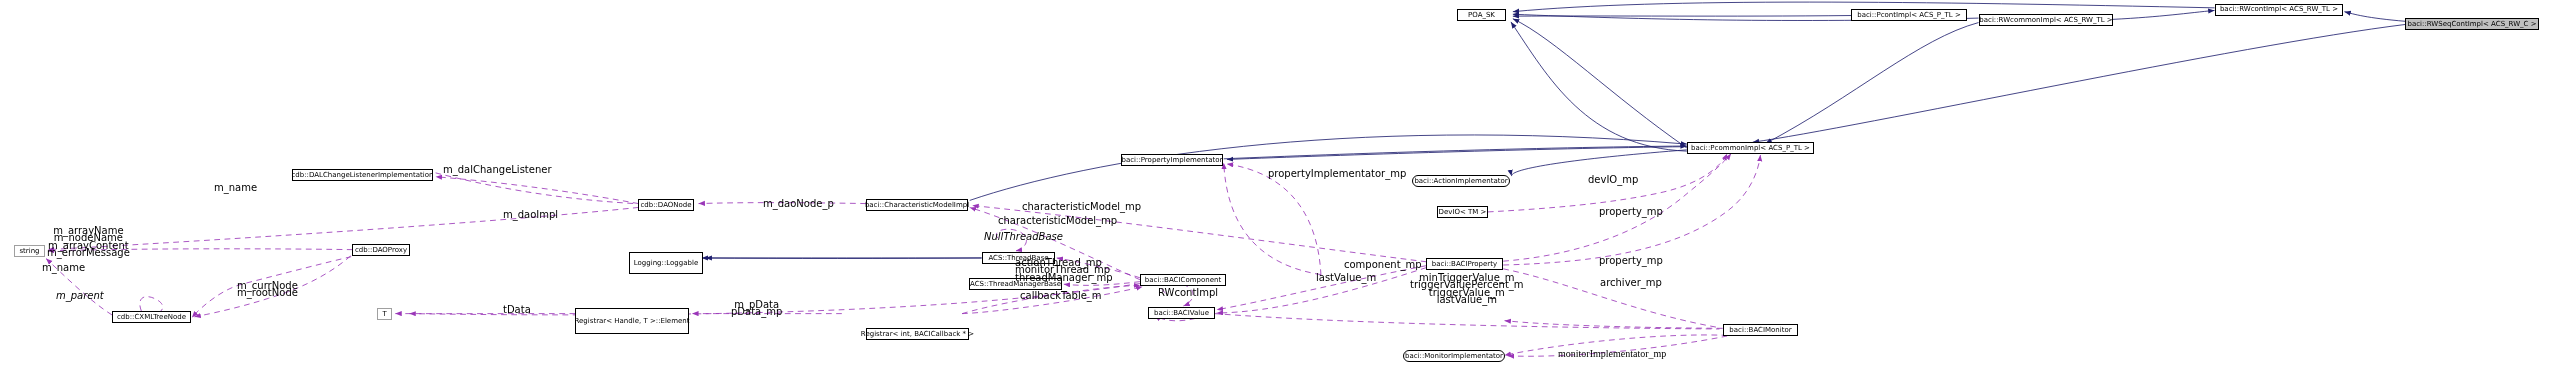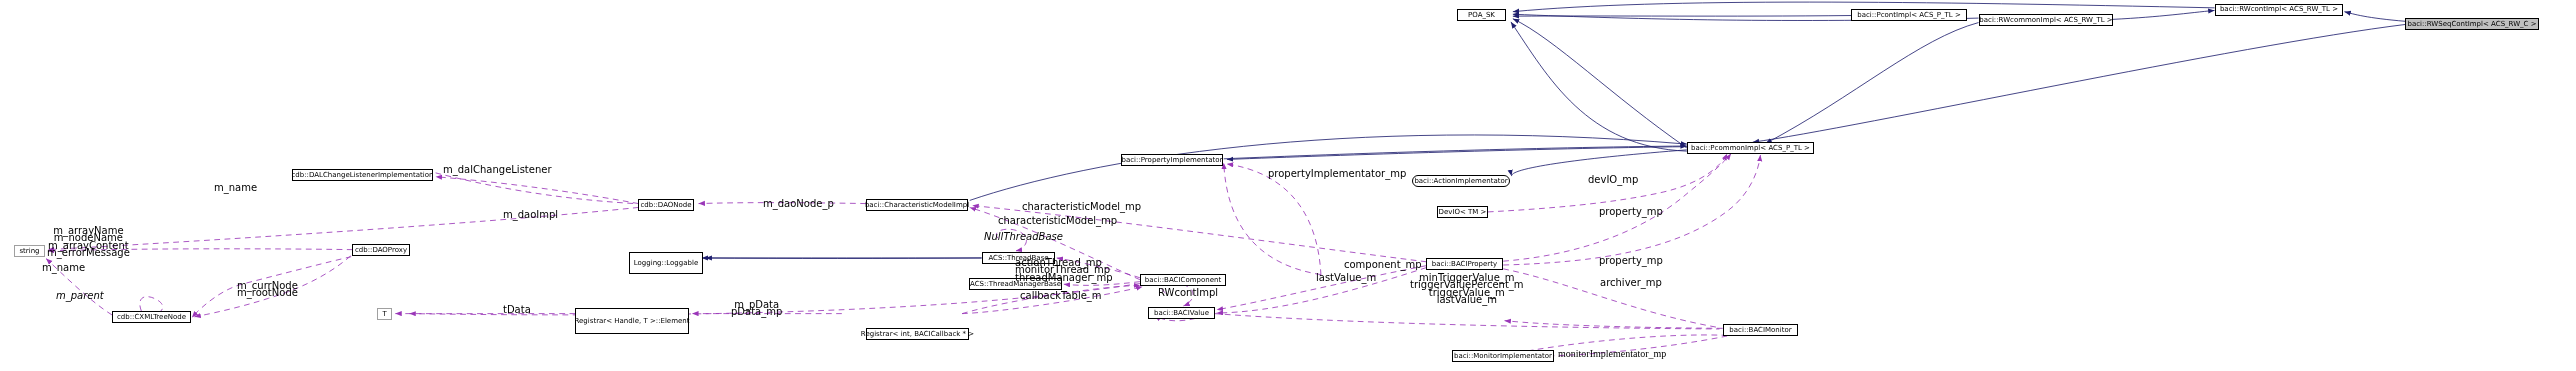--- a/index.html
+++ b/index.html
@@ -165,21 +165,21 @@
     </div>
     <div class="node" style="left: 1426px; top: 258px; width: 77px; height: 12px;">
       <span>baci::BACIProperty</span>
     </div>
     <div class="node" style="left: 1723px; top: 324px; width: 75px; height: 12px;">
       <span>baci::BACIMonitor</span>
     </div>
     <div class="node" style="left: 1148px; top: 307px; width: 67px; height: 12px;">
       <span>baci::BACIValue</span>
     </div>
-    <div class="node" style="left: 1452px; top: 350px; width: 102px; height: 12px;">
+    <div class="node" style="left: 1403px; top: 350px; width: 102px; height: 12px; border-radius: 6px;">
       <span>baci::MonitorImplementator</span>
     </div>
     <div class="node tmpl" style="left: 377px; top: 308px; width: 15.4px; height: 12px;">
       <span>T</span>
     </div>
     <div class="node" style="left: 575px; top: 308px; width: 114px; height: 26px;">
       <span>Registrar&lt; Handle, T &gt;::Element</span>
     </div>
     <div class="node" style="left: 842px; top: 328px; width: 103px; height: 12px; margin-left: 24px;">
       <span>Registrar&lt; int, BACICallback * &gt;</span>

